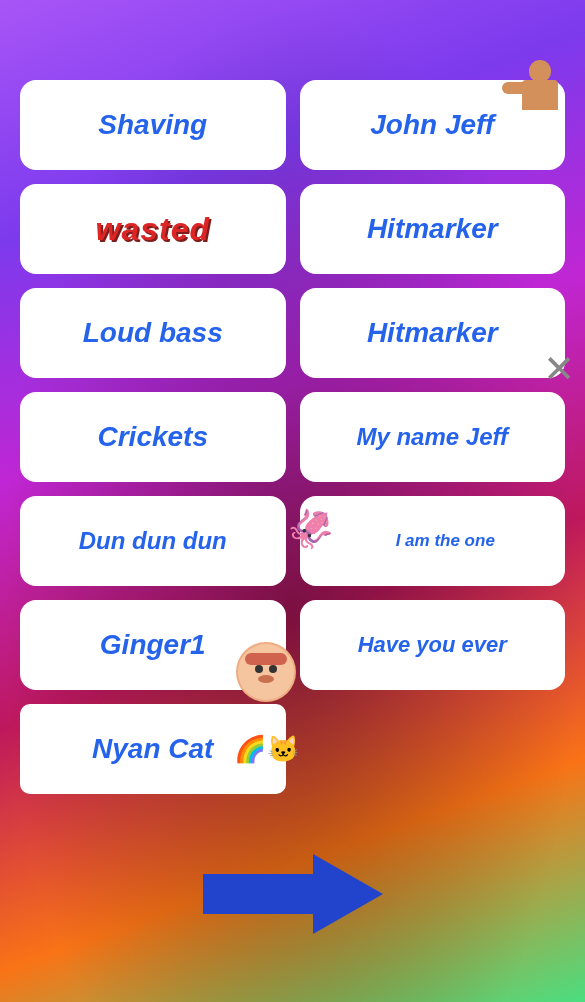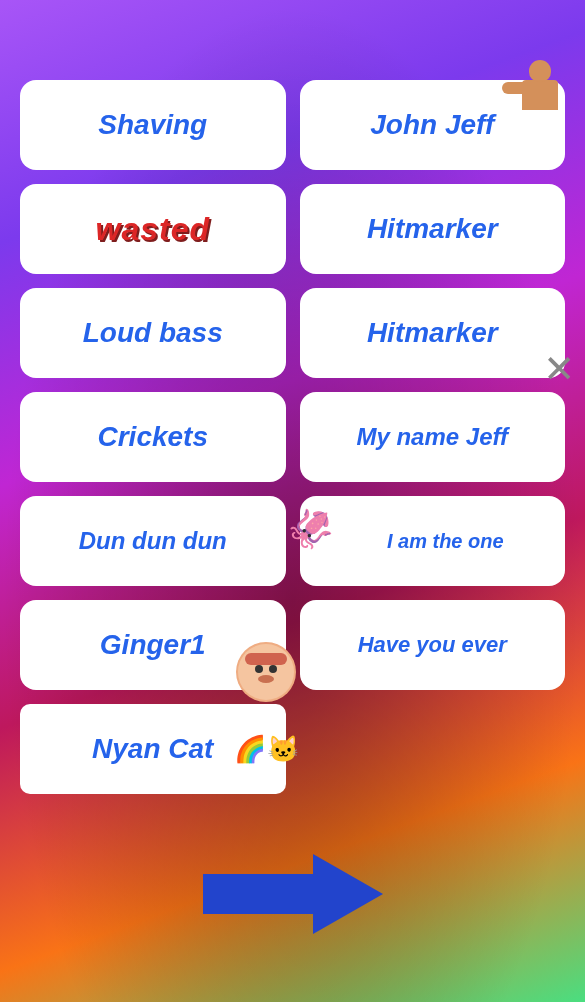--- a/index.html
+++ b/index.html
@@ -227,21 +227,21 @@
     <span class="btn-label" style="font-size:24px;">My name Jeff</span>
   </button>
 
   <button class="btn">
     <span class="btn-label" style="font-size:24px;font-style:italic;">Dun dun dun</span>
   </button>
 
   <button class="btn" style="overflow:visible; padding-left: 40px;">
 
     <span class="squid-figure">🦑</span>
-    <span class="btn-label" style="font-size:20px;">I am the one</span>
+    <span class="btn-label" style="font-size:17px;">I am the one</span>
   </button>
 
   <button class="btn" style="overflow:visible;">
     <span class="btn-label">Ginger1</span>
 
     <div class="ginger-face">
       <svg width="58" height="58" viewBox="0 0 58 58" xmlns="http://www.w3.org/2000/svg">
         <circle cx="29" cy="29" r="28" fill="#f5c5a0"></circle>
         <circle cx="22" cy="26" r="4" fill="#333"></circle>
         <circle cx="36" cy="26" r="4" fill="#333"></circle>

